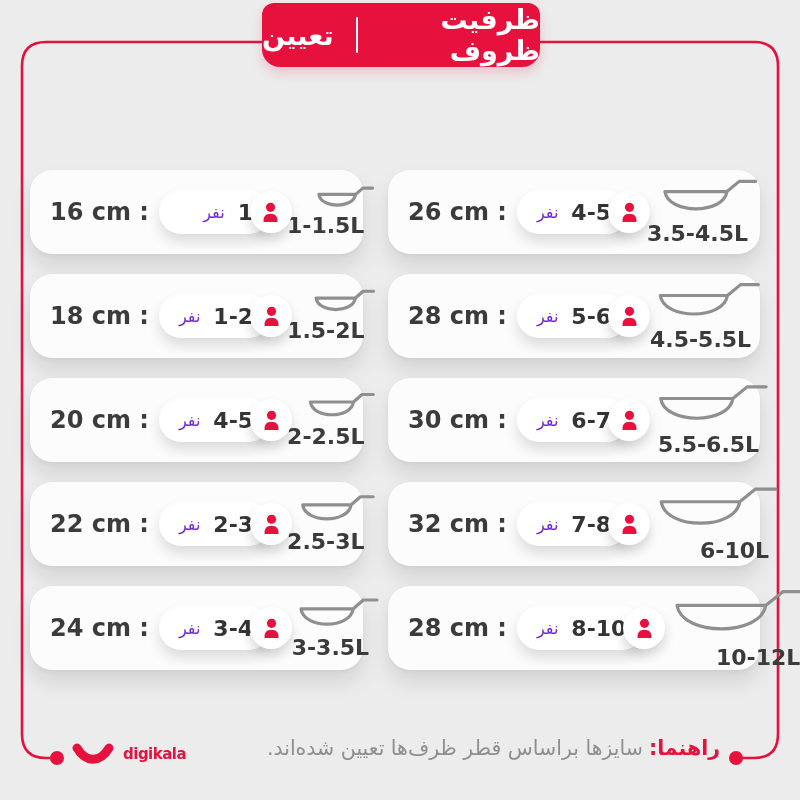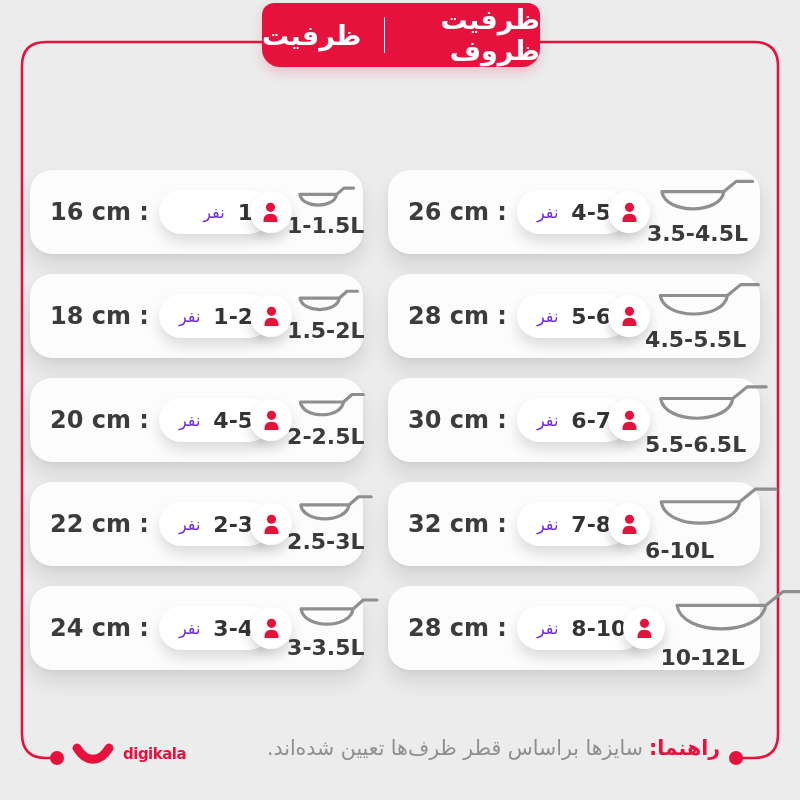--- a/index.html
+++ b/index.html
@@ -53,21 +53,21 @@
   .unit{font-size:16px; color:#6d28d9; white-space:nowrap;}
   .person-circle{
     position:absolute; top:50%; right:-21px; transform:translateY(-50%);
     width:42px; height:42px; background:#fff; border-radius:50%;
     box-shadow:0 7px 12px rgba(0,0,0,0.16);
     display:flex; align-items:center; justify-content:center; z-index:2;
   }
   .person{fill:var(--accent);}
   .pan-block{
     margin-left:auto; display:flex; flex-direction:column;
-    align-items:flex-start; margin-right:-12px;
+    align-items:flex-end; margin-right:-12px;
   }
   .pan{overflow:visible;}
   .pan path{stroke:var(--pan); fill:none;}
   .cap{
     font-size:22px; font-weight:bold; color:var(--dark);
     line-height:1.05; margin-top:2px; transform:translateX(-10px); white-space:nowrap;
   }
 
   
   .brand{position:absolute; left:72px; top:742px; display:flex; align-items:center; gap:9px; z-index:2;}
@@ -86,21 +86,21 @@
 
   <svg class="frame" viewBox="0 0 800 800" width="800" height="800">
     <path d="M57 758 H46 Q22 758 22 734 V66 Q22 42 46 42 H754 Q778 42 778 66 V734 Q778 758 754 758 H736"></path>
     <circle cx="57" cy="758" r="7"></circle>
     <circle cx="736" cy="758" r="7"></circle>
   </svg>
 
   <div class="header">
     <span class="htxt">ظرفیت ظروف</span>
     <span class="hdivider"></span>
-    <span class="htxt">ظرفیت</span>
+    <span class="htxt">تعیین</span>
   </div>
 
   <div class="grid">
     <div class="col col-left">
         <div class="card">
     <span class="size">16 cm :</span>
     <div class="pill-wrap">
       <div class="pill">
         <span class="num">1</span>
         <span class="unit">نفر</span>

